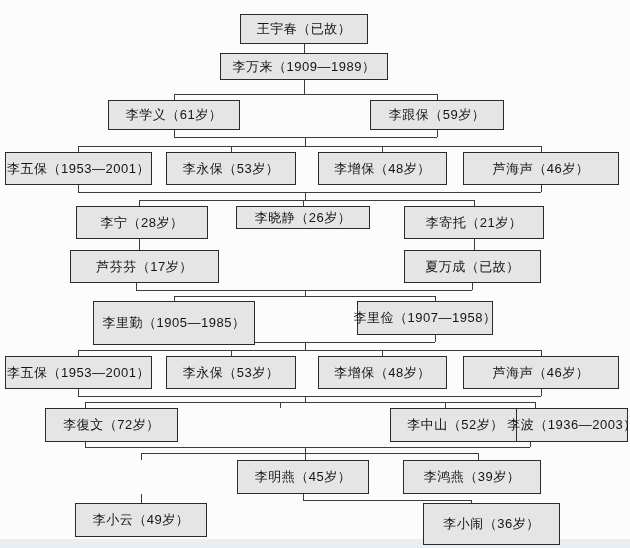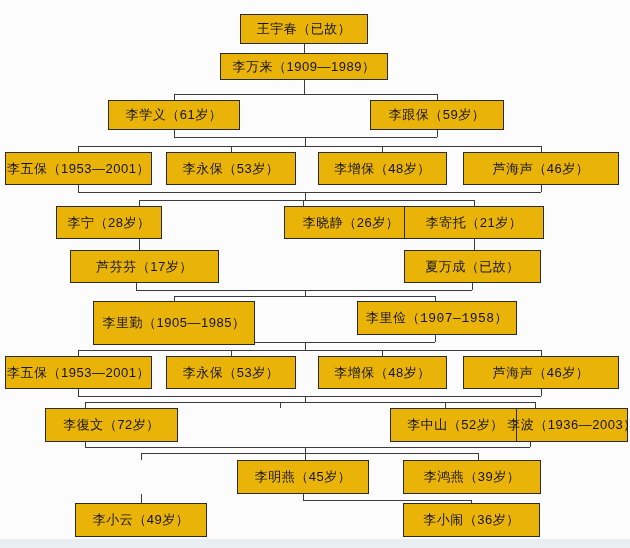--- a/index.html
+++ b/index.html
@@ -7,21 +7,21 @@
     width:630px;height:548px;overflow:hidden;
     font-family:"Liberation Sans","DejaVu Sans",sans-serif;
     background:#ffffff;
   }
   #canvas{
     position:relative;width:630px;height:548px;
     background:#fcfcfc;
   }
   .node{
     position:absolute;
-    background:#eab308;
+    background:#e5e5e5;
     border:1px solid #2b2b2b;
     box-sizing:border-box;
     display:flex;align-items:center;justify-content:center;
     font-size:13px;color:#141414;letter-spacing:0.5px;
     white-space:nowrap;z-index:2;
   }
   .hl,.vl{position:absolute;background:#3c3c3c;z-index:1;}
   .hl{height:1px;}
   .vl{width:1px;}
   #bottom-strip{
@@ -41,44 +41,44 @@
   <div class="node" style="left:220px;top:53px;width:168px;height:27px;">李万来（1909—1989）</div>
 
   <div class="node" style="left:108px;top:100px;width:132px;height:30px;">李学义（61岁）</div>
   <div class="node" style="left:370px;top:100px;width:134px;height:30px;">李跟保（59岁）</div>
 
   <div class="node" style="left:5px;top:152px;width:147px;height:33px;">李五保（1953—2001）</div>
   <div class="node" style="left:166px;top:152px;width:130px;height:33px;">李永保（53岁）</div>
   <div class="node" style="left:318px;top:152px;width:129px;height:33px;">李增保（48岁）</div>
   <div class="node" style="left:463px;top:152px;width:156px;height:33px;">芦海声（46岁）</div>
 
-  <div class="node" style="left:56px;top:206px;width:106px;height:33px;">李宁（28岁）</div>
-  <div class="node" style="left:236px;top:206px;width:134px;height:33px;margin-left:48px;">李晓静（26岁）</div>
+  <div class="node" style="left:76px;top:206px;width:132px;height:33px;">李宁（28岁）</div>
+  <div class="node" style="left:236px;top:206px;width:134px;height:23px;">李晓静（26岁）</div>
   <div class="node" style="left:404px;top:206px;width:140px;height:33px;">李寄托（21岁）</div>
 
   <div class="node" style="left:70px;top:250px;width:149px;height:33px;">芦芬芬（17岁）</div>
   <div class="node" style="left:404px;top:250px;width:137px;height:33px;">夏万成（已故）</div>
 
   <div class="node" style="left:93px;top:301px;width:162px;height:44px;">李里勤（1905—1985）</div>
-  <div class="node" style="left:357px;top:301px;width:160px;height:34px;font-family:Liberation Mono, monospace;">李里俭（1907—1958）</div>
+  <div class="node" style="left:357px;top:301px;width:136px;height:34px;">李里俭（1907—1958）</div>
 
   <div class="node" style="left:5px;top:356px;width:147px;height:33px;">李五保（1953—2001）</div>
   <div class="node" style="left:166px;top:356px;width:130px;height:33px;">李永保（53岁）</div>
   <div class="node" style="left:318px;top:356px;width:129px;height:33px;">李增保（48岁）</div>
   <div class="node" style="left:463px;top:356px;width:156px;height:33px;">芦海声（46岁）</div>
 
   <div class="node" style="left:45px;top:408px;width:133px;height:34px;">李復文（72岁）</div>
   <div class="node" style="left:380px;top:408px;width:131px;height:34px;margin-left:10px;">李中山（52岁）</div>
   <div class="node" style="left:516px;top:408px;width:112px;height:34px;">李波（1936—2003）</div>
 
   <div class="node" style="left:237px;top:460px;width:132px;height:34px;">李明燕（45岁）</div>
   <div class="node" style="left:403px;top:460px;width:138px;height:34px;">李鸿燕（39岁）</div>
 
   <div class="node" style="left:75px;top:503px;width:132px;height:34px;">李小云（49岁）</div>
-  <div class="node" style="left:403px;top:503px;width:137px;height:34px;">李小闹（36岁）</div>
+  <div class="node" style="left:423px;top:503px;width:137px;height:42px;">李小闹（36岁）</div>
 
   <div class="vl" style="left:304px;top:44px;height:9px;"></div>
 
   <div class="vl" style="left:304px;top:80px;height:14px;"></div>
   <div class="hl" style="left:174px;top:94px;width:263px;"></div>
   <div class="vl" style="left:174px;top:94px;height:6px;"></div>
   <div class="vl" style="left:437px;top:94px;height:6px;"></div>
 
   <div class="vl" style="left:174px;top:130px;height:7px;"></div>
   <div class="vl" style="left:437px;top:130px;height:7px;"></div>

